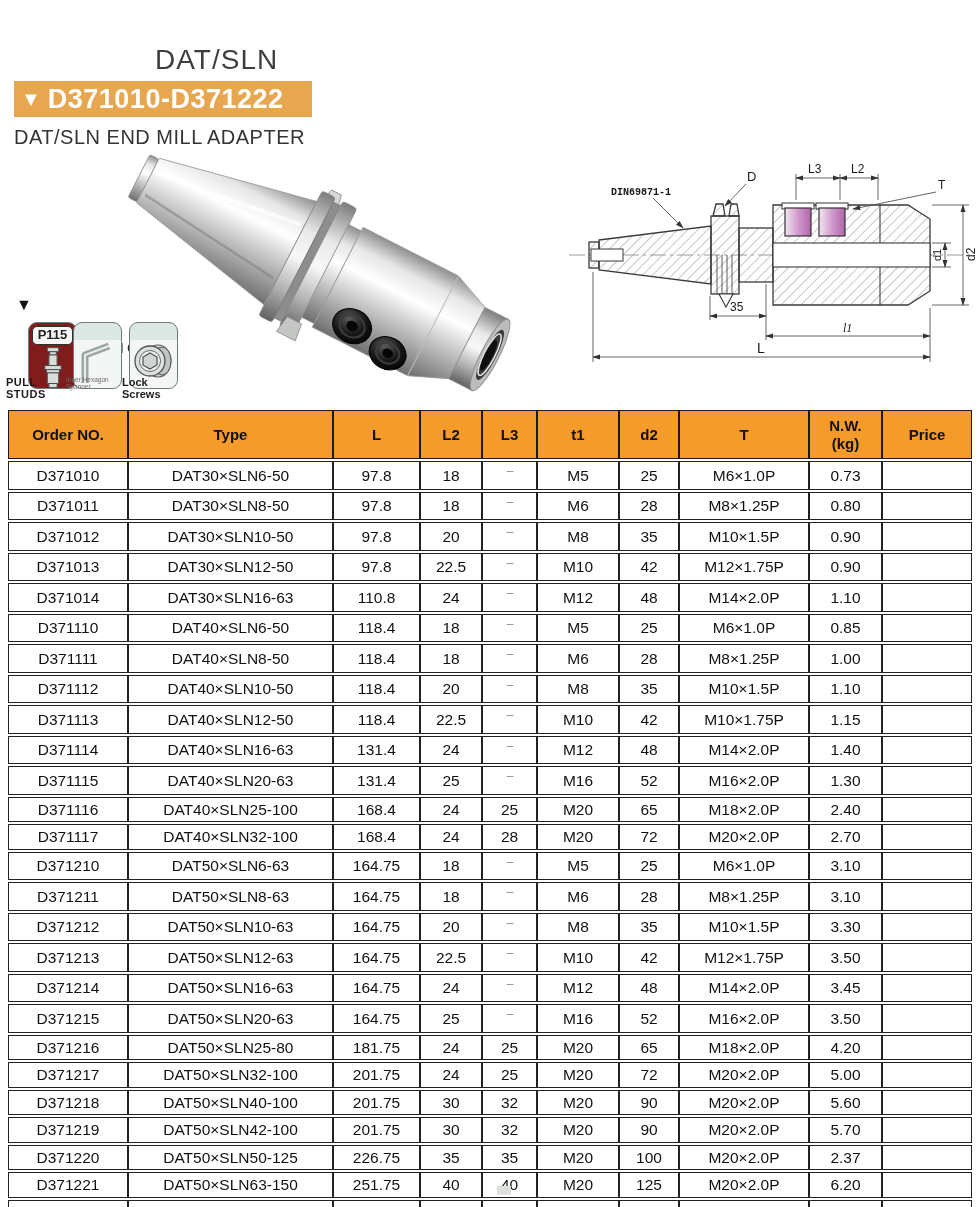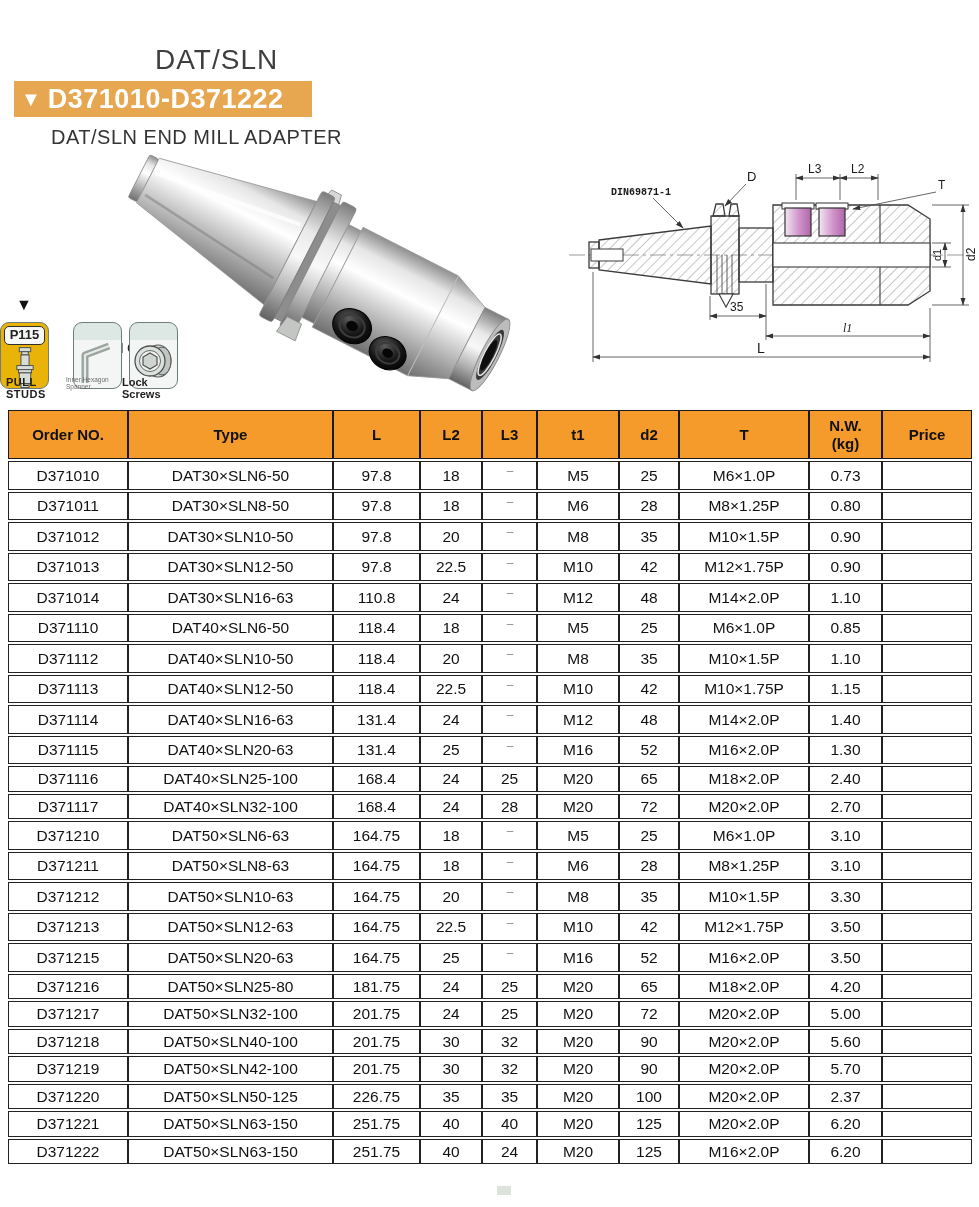--- a/index.html
+++ b/index.html
@@ -3,31 +3,31 @@
 <meta charset="utf-8">
 <style>
   html,body{margin:0;padding:0;background:#ffffff;}
   body{width:979px;height:1207px;position:relative;font-family:"Liberation Sans",sans-serif;color:#1c1c1c;overflow:hidden;}
 
   
   .page-title{position:absolute;left:155px;top:44px;font-size:28px;letter-spacing:1px;color:#3e3e3e;text-align:right;}
   .range-banner{position:absolute;left:14px;top:81px;width:298px;height:36px;background:#e7a751;display:flex;align-items:center;gap:7px;padding-left:7px;box-sizing:border-box;}
   .range-banner .tri{color:#ffffff;font-size:20px;line-height:1;}
   .range-banner .txt{color:#ffffff;font-size:27px;font-weight:bold;letter-spacing:0.5px;}
-  .subtitle{position:absolute;left:14px;top:126px;font-size:20px;color:#343434;letter-spacing:0.5px;margin-left:37px;}
+  .subtitle{position:absolute;left:14px;top:126px;font-size:20px;color:#343434;letter-spacing:0.5px;}
 
   
   .photo-wrap{position:absolute;left:103px;top:148px;width:408px;height:250px;}
   .drawing-wrap{position:absolute;left:553px;top:156px;width:426px;height:239px;}
 
   
   .opt-tri{position:absolute;left:16px;top:297px;font-size:16px;color:#111;line-height:1;}
   .opt-heading{position:absolute;left:80px;top:299px;font-size:15px;letter-spacing:3px;color:#262626;margin-top:40px;}
   .card{position:absolute;top:322px;width:49px;height:67px;border:1.6px solid #6d7d7a;border-radius:9px;background:linear-gradient(#dde8e4 0 26%,#f3f6f4 26% 100%);box-sizing:border-box;overflow:hidden;}
-  .card1{left:0;background:#eab308;}
+  .card1{left:28px;background:#7f1d1d;}
   .card2{left:73px;}
   .card3{left:129px;}
   .p115-box{margin:3px 3px 0 3px;border:1.6px solid #2f2f2f;border-radius:5px;background:#f6f8f6;text-align:center;font-size:13px;font-weight:bold;color:#222;line-height:16px;height:17px;}
   .card svg{display:block;margin:1px auto 0 auto;}
   .caption{position:absolute;top:376px;text-align:left;color:#1c1c1c;}
   .cap1{left:6px;width:70px;font-size:11px;font-weight:bold;letter-spacing:0.5px;}
   .cap2{left:66px;width:64px;font-size:6.5px;color:#6b6b6b;}
   .cap3{left:122px;width:64px;font-size:11px;font-weight:bold;}
 
   
@@ -327,20 +327,32 @@
         <td>118.4</td>
         <td>18</td>
         <td class="dash-cell">–</td>
         <td>M5</td>
         <td>25</td>
         <td>M6×1.0P</td>
         <td>0.85</td>
         <td></td>
       </tr>
       <tr>
+        <td>D371111</td>
+        <td>DAT40×SLN8-50</td>
+        <td>118.4</td>
+        <td>18</td>
+        <td class="dash-cell">–</td>
+        <td>M6</td>
+        <td>28</td>
+        <td>M8×1.25P</td>
+        <td>1.00</td>
+        <td></td>
+      </tr>
+      <tr>
         <td>D371112</td>
         <td>DAT40×SLN10-50</td>
         <td>118.4</td>
         <td>20</td>
         <td class="dash-cell">–</td>
         <td>M8</td>
         <td>35</td>
         <td>M10×1.5P</td>
         <td>1.10</td>
         <td></td>
@@ -444,20 +456,32 @@
       <tr>
         <td>D371213</td>
         <td>DAT50×SLN12-63</td>
         <td>164.75</td>
         <td>22.5</td>
         <td class="dash-cell">–</td>
         <td>M10</td>
         <td>42</td>
         <td>M12×1.75P</td>
         <td>3.50</td>
+        <td></td>
+      </tr>
+      <tr>
+        <td>D371214</td>
+        <td>DAT50×SLN16-63</td>
+        <td>164.75</td>
+        <td>24</td>
+        <td class="dash-cell">–</td>
+        <td>M12</td>
+        <td>48</td>
+        <td>M14×2.0P</td>
+        <td>3.45</td>
         <td></td>
       </tr>
       <tr>
         <td>D371215</td>
         <td>DAT50×SLN20-63</td>
         <td>164.75</td>
         <td>25</td>
         <td class="dash-cell">–</td>
         <td>M16</td>
         <td>52</td>

